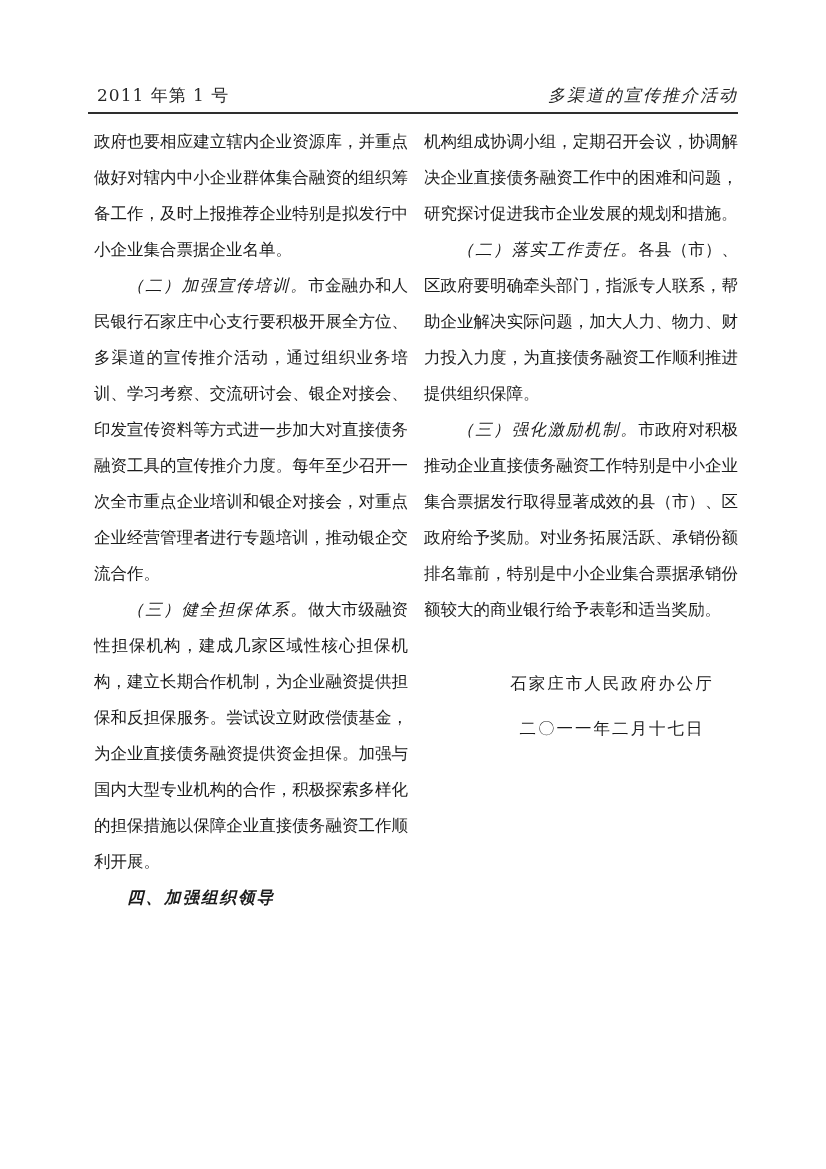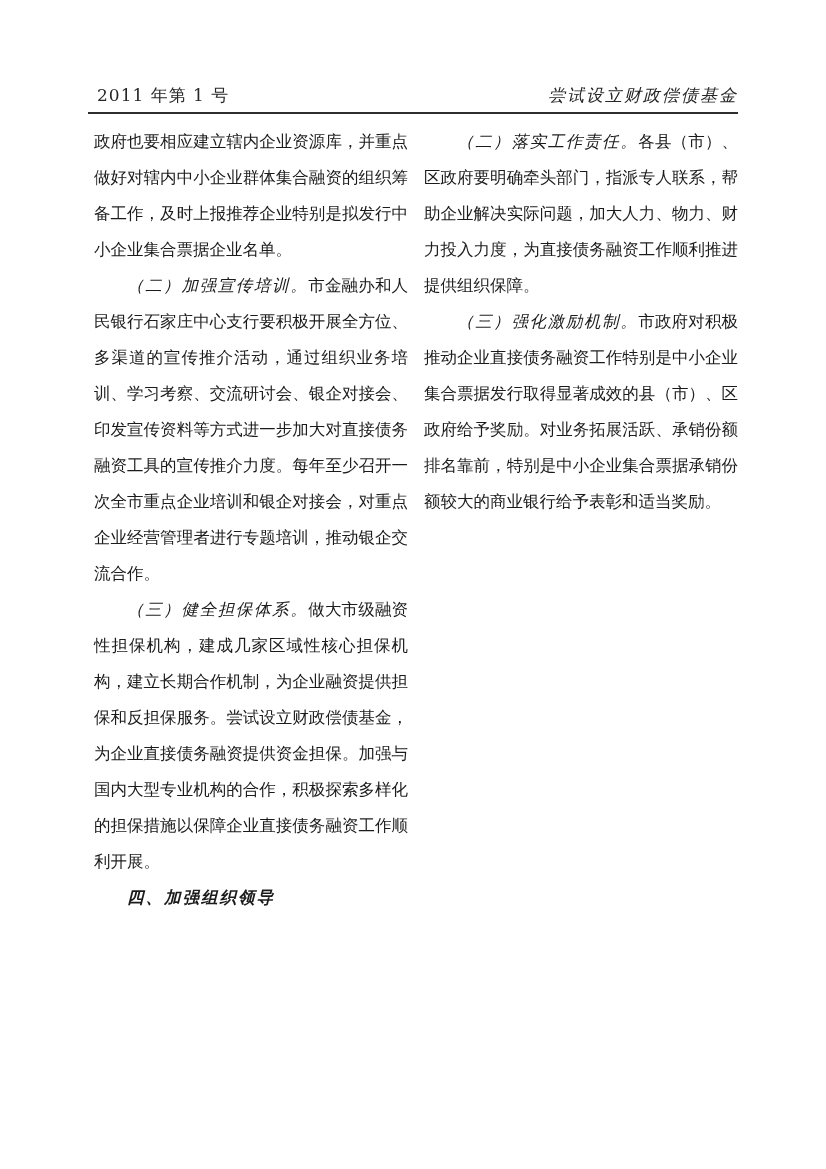--- a/index.html
+++ b/index.html
@@ -52,37 +52,42 @@
   .footer .dash{color:#8f8f8f;}
   .footer .num{color:#333333;letter-spacing:1px;}
 </style>
 </head>
 <body>
 
 <div class="page">
 
   <div class="header-row">
     <span class="header-issue">2011 年第 1 号</span>
-    <span class="header-gazette">尝试设立财政偿债基金</span>
+    <span class="header-gazette">多渠道的宣传推介活动</span>
   </div>
   <div class="header-rule"></div>
 
   <div class="columns">
 
     <section class="col">
       <p class="para no-indent">政府也要相应建立辖内企业资源库，并重点做好对辖内中小企业群体集合融资的组织筹备工作，及时上报推荐企业特别是拟发行中小企业集合票据企业名单。</p>
       <p class="para"><span class="lead">（二）加强宣传培训。</span><span>市金融办和人民银行石家庄中心支行要积极开展全方位、多渠道的宣传推介活动，通过组织业务培训、学习考察、交流研讨会、银企对接会、印发宣传资料等方式进一步加大对直接债务融资工具的宣传推介力度。每年至少召开一次全市重点企业培训和银企对接会，对重点企业经营管理者进行专题培训，推动银企交流合作。</span></p>
       <p class="para"><span class="lead">（三）健全担保体系。</span><span>做大市级融资性担保机构，建成几家区域性核心担保机构，建立长期合作机制，为企业融资提供担保和反担保服务。尝试设立财政偿债基金，为企业直接债务融资提供资金担保。加强与国内大型专业机构的合作，积极探索多样化的担保措施以保障企业直接债务融资工作顺利开展。</span></p>
       <p class="section-heading">四、加强组织领导</p>
     </section>
 
     <section class="col">
+      <p class="para no-indent">机构组成协调小组，定期召开会议，协调解决企业直接债务融资工作中的困难和问题，研究探讨促进我市企业发展的规划和措施。</p>
       <p class="para"><span class="lead">（二）落实工作责任。</span><span>各县（市）、区政府要明确牵头部门，指派专人联系，帮助企业解决实际问题，加大人力、物力、财力投入力度，为直接债务融资工作顺利推进提供组织保障。</span></p>
       <p class="para"><span class="lead">（三）强化激励机制。</span><span>市政府对积极推动企业直接债务融资工作特别是中小企业集合票据发行取得显著成效的县（市）、区政府给予奖励。对业务拓展活跃、承销份额排名靠前，特别是中小企业集合票据承销份额较大的商业银行给予表彰和适当奖励。</span></p>
 
+      <div class="signature">
+        <p>石家庄市人民政府办公厅</p>
+        <p>二〇一一年二月十七日</p>
+      </div>
     </section>
 
   </div>
 
   <div class="footer">
     <span class="dash">—</span>
     <span class="num">15</span>
     <span class="dash">—</span>
   </div>
 

